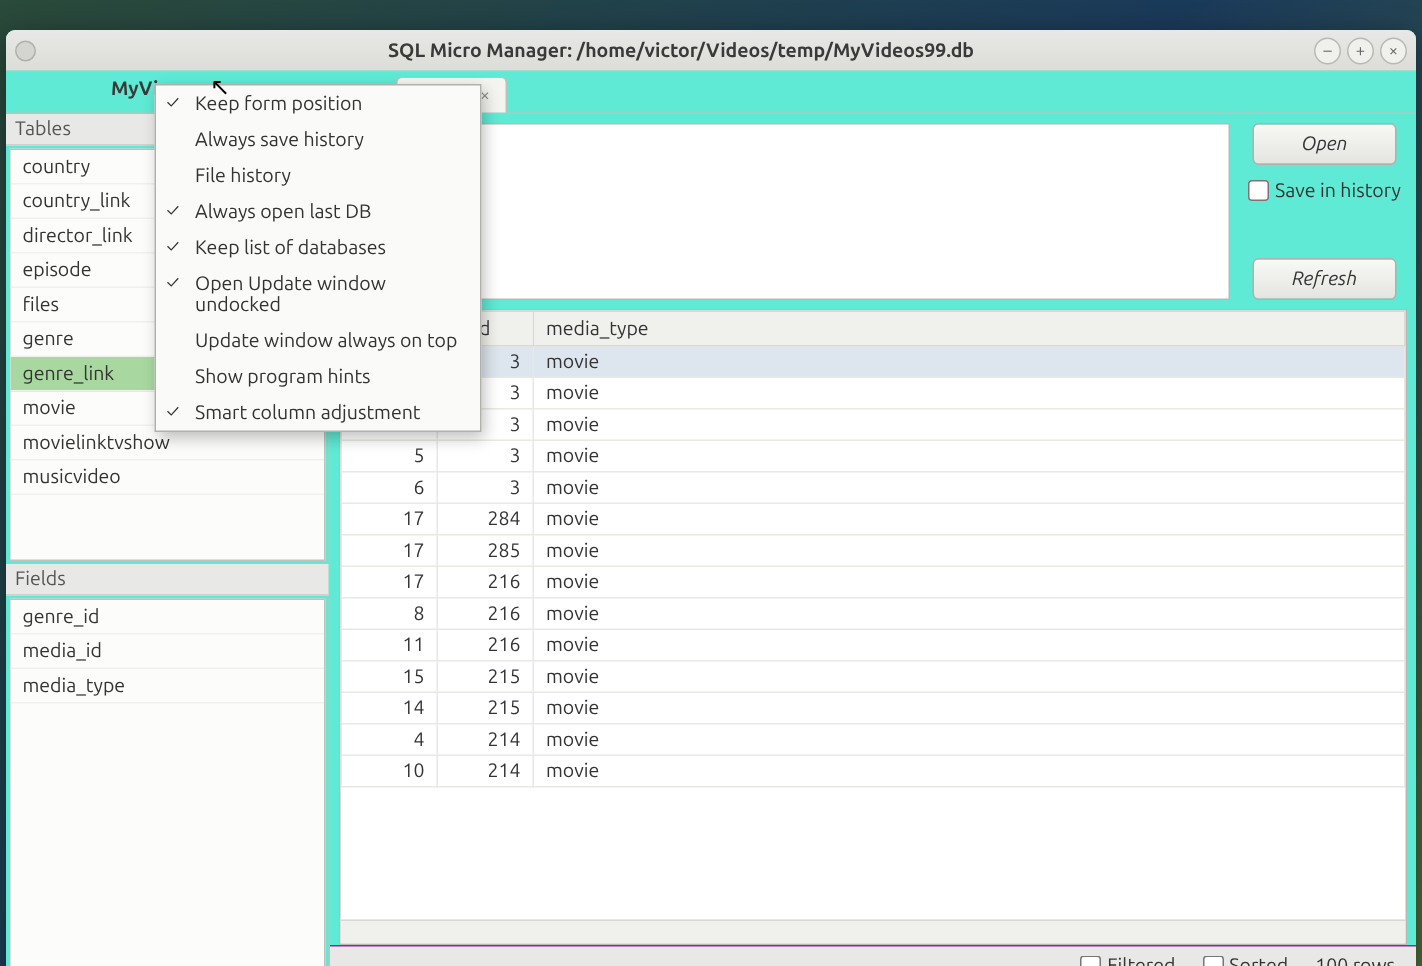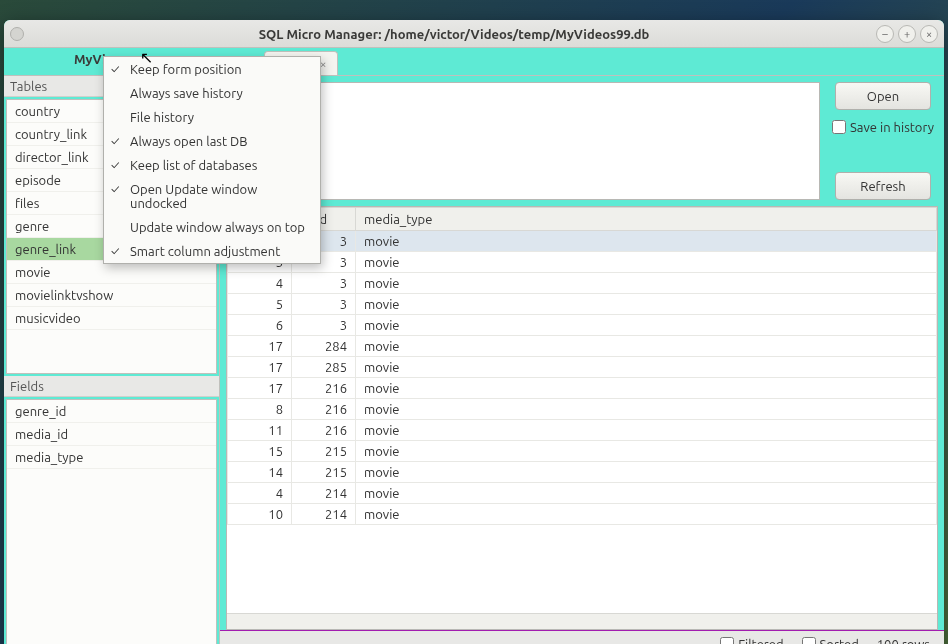--- a/index.html
+++ b/index.html
@@ -22,21 +22,21 @@
 .leftpane { width: 216px; display: flex; flex-direction: column; border-right: 1px solid #c0c0bc; }
 .panehdr { padding: 3px 6px; color: #555; background: #e8e8e6; border-bottom: 1px solid #d0d0cc; }
 .listbox { flex: 1; background: #fcfcfa; overflow-y: auto; border: 1px solid #c0c0bc; margin: 2px; }
 .listitem { padding: 4px 8px; color: #333; cursor: pointer; border-bottom: 1px solid #f0f0ec; }
 .listitem.selected { background: #a8d8a0; }
 .fieldsbox { height: 280px; display: flex; flex-direction: column; }
 .rightpane { flex: 1; display: flex; flex-direction: column; position: relative; }
 .queryrow { display: flex; padding: 6px; gap: 8px; }
 .sqlbox { flex: 1; height: 118px; background: #fff; border: 1px solid #b8b8b4; padding: 4px 8px; font-family: monospace; color: #333; white-space: pre; overflow: hidden; }
 .sidebtns { width: 110px; display: flex; flex-direction: column; gap: 10px; align-items: center; }
-.btn { width: 96px; height: 28px; background: linear-gradient(#f8f8f4, #e4e4e0); border: 1px solid #b0b0ac; border-radius: 4px; color: #333; cursor: pointer; display: flex; align-items: center; justify-content: center; }
+.btn { width: 96px; height: 28px; background: linear-gradient(#f8f8f4, #e4e4e0); border: 1px solid #b0b0ac; border-radius: 4px; color: #333; cursor: pointer; display: flex; align-items: center; justify-content: center; font-style: italic; }
 .chk { display: flex; align-items: center; gap: 4px; color: #333; }
 .chk input { width: 14px; height: 14px; }
 .gridwrap { flex: 1; margin: 0 6px 0 6px; border: 1px solid #b8b8b4; background: #fff; overflow: hidden; display: flex; flex-direction: column; }
 .grid { flex: 1; overflow: auto; }
 table { border-collapse: collapse; width: 100%; }
 th { background: #f0f0ec; border: 1px solid #d8d8d4; padding: 4px 8px; text-align: left; font-weight: normal; color: #333; position: sticky; top: 0; }
 td { border: 1px solid #e8e8e4; padding: 3px 8px; color: #333; }
 td.num { text-align: right; }
 tr.hl td { background: #dde6ee; }
 .statusbar { height: 26px; border-top: 1px solid #a21caf; display: flex; align-items: center; justify-content: flex-end; gap: 18px; padding: 0 14px; color: #333; background: #e8e8e6; }
@@ -217,15 +217,16 @@
 </div>
 
 <div class="dropdown" id="options-dropdown">
     <div class="dditem"><span class="chkmark">✓</span><span>Keep form position</span></div>
     <div class="dditem"><span>Always save history</span></div>
     <div class="dditem"><span>File history</span></div>
     <div class="dditem"><span class="chkmark">✓</span><span>Always open last DB</span></div>
     <div class="dditem"><span class="chkmark">✓</span><span>Keep list of databases</span></div>
     <div class="dditem"><span class="chkmark">✓</span><span>Open Update window undocked</span></div>
     <div class="dditem"><span>Update window always on top</span></div>
+    <div class="dditem"><span>Show program hints</span></div>
     <div class="dditem"><span class="chkmark">✓</span><span>Smart column adjustment</span></div>
   </div>
 <div class="cursor-icon">↖</div>
 
 </body></html>

